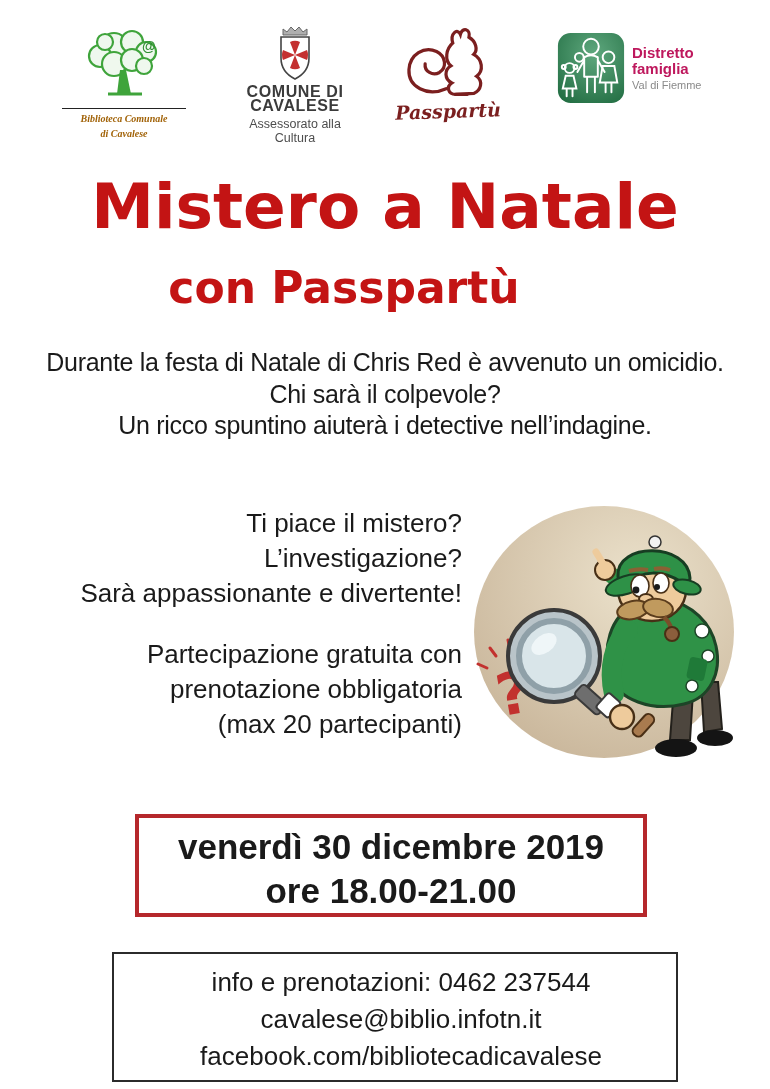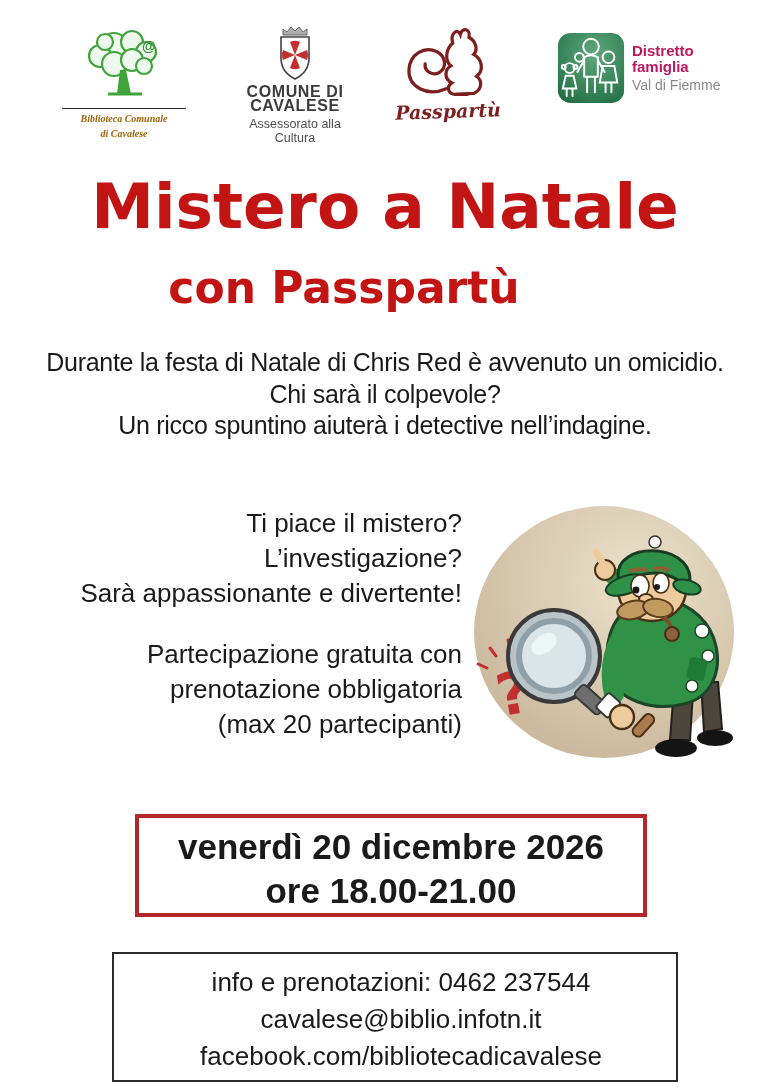--- a/index.html
+++ b/index.html
@@ -24,21 +24,21 @@
     font-size:10px;line-height:15px;color:#a16207;}
   .logo2{left:228px;top:26px;width:134px;}
   .logo2 .lg-caps{font-size:16px;font-weight:bold;letter-spacing:.6px;color:#3B3B3B;line-height:12px;margin-top:2px;}
   .logo2 .lg-sub{font-size:12.5px;color:#4D4D4D;margin-top:5px;}
   .logo3{left:392px;top:22px;width:112px;}
   .logo3 .lg-script{font-family:"DejaVu Serif",serif;font-style:italic;font-weight:bold;
     font-size:19px;color:var(--maroon);margin-top:-2px;transform:rotate(-2deg);}
   .logo4{left:556px;top:32px;width:168px;display:flex;align-items:center;text-align:left;}
   .logo4 .lg-right{margin-left:6px;}
   .logo4 .lg-big{font-size:15px;font-weight:bold;color:#be185d;line-height:16px;}
-  .logo4 .lg-small{font-size:14px;color:#8A8A8A;margin-top:2px;}
+  .logo4 .lg-small{font-size:11px;color:#8A8A8A;margin-top:2px;}
   
   .title{position:absolute;left:0;top:170px;width:770px;text-align:center;
     font-family:"DejaVu Sans",sans-serif;font-weight:bold;font-size:63px;
     color:var(--title-red);letter-spacing:0px;}
   .subtitle{position:absolute;left:0;top:262px;width:688px;text-align:center;
     font-family:"DejaVu Sans",sans-serif;font-weight:bold;font-size:44px;color:var(--title-red);}
   
   .intro{position:absolute;left:0;top:347px;width:770px;text-align:center;
     font-size:25px;line-height:31.5px;letter-spacing:-0.3px;}
   .intro b{letter-spacing:-0.2px;}
@@ -217,21 +217,21 @@
       <circle cx="102" cy="158" r="35" fill="#D9E5E9" stroke="#8FA0A8" stroke-width="6"></circle>
       <ellipse cx="92" cy="146" rx="14" ry="9" transform="rotate(-35 92 146)" fill="#EFF6F8"></ellipse>
       <rect x="131" y="186" width="15" height="32" rx="4" transform="rotate(-48 138 202)" fill="#6E6E6E" stroke="#3A3A3A" stroke-width="2"></rect>
       <rect x="146" y="199" width="20" height="17" rx="3" transform="rotate(-48 156 207)" fill="#FFFFFF" stroke="#3A3A3A" stroke-width="2"></rect>
       <circle cx="170" cy="219" r="12" fill="#EECB9C" stroke="#472F16" stroke-width="2.4"></circle>
       <rect x="178" y="222" width="26" height="11" rx="5" transform="rotate(-48 191 227)" fill="#A97B4F" stroke="#4A2F15" stroke-width="2"></rect>
     </svg>
   </div>
 
   <div class="date-box">
-    <div>venerdì 20 dicembre 2026</div>
+    <div>venerdì 30 dicembre 2019</div>
     <div>ore 18.00-21.00</div>
   </div>
 
   <div class="info-box">
     <div>info e prenotazioni: 0462 237544</div>
     <div>cavalese@biblio.infotn.it</div>
     <div>facebook.com/bibliotecadicavalese</div>
   </div>
 
 </div>

